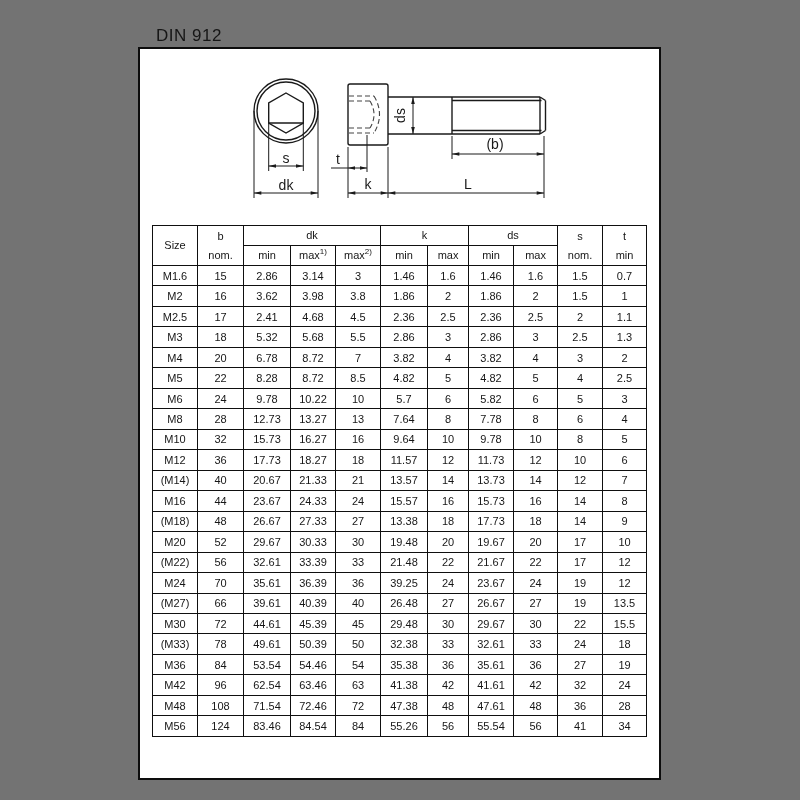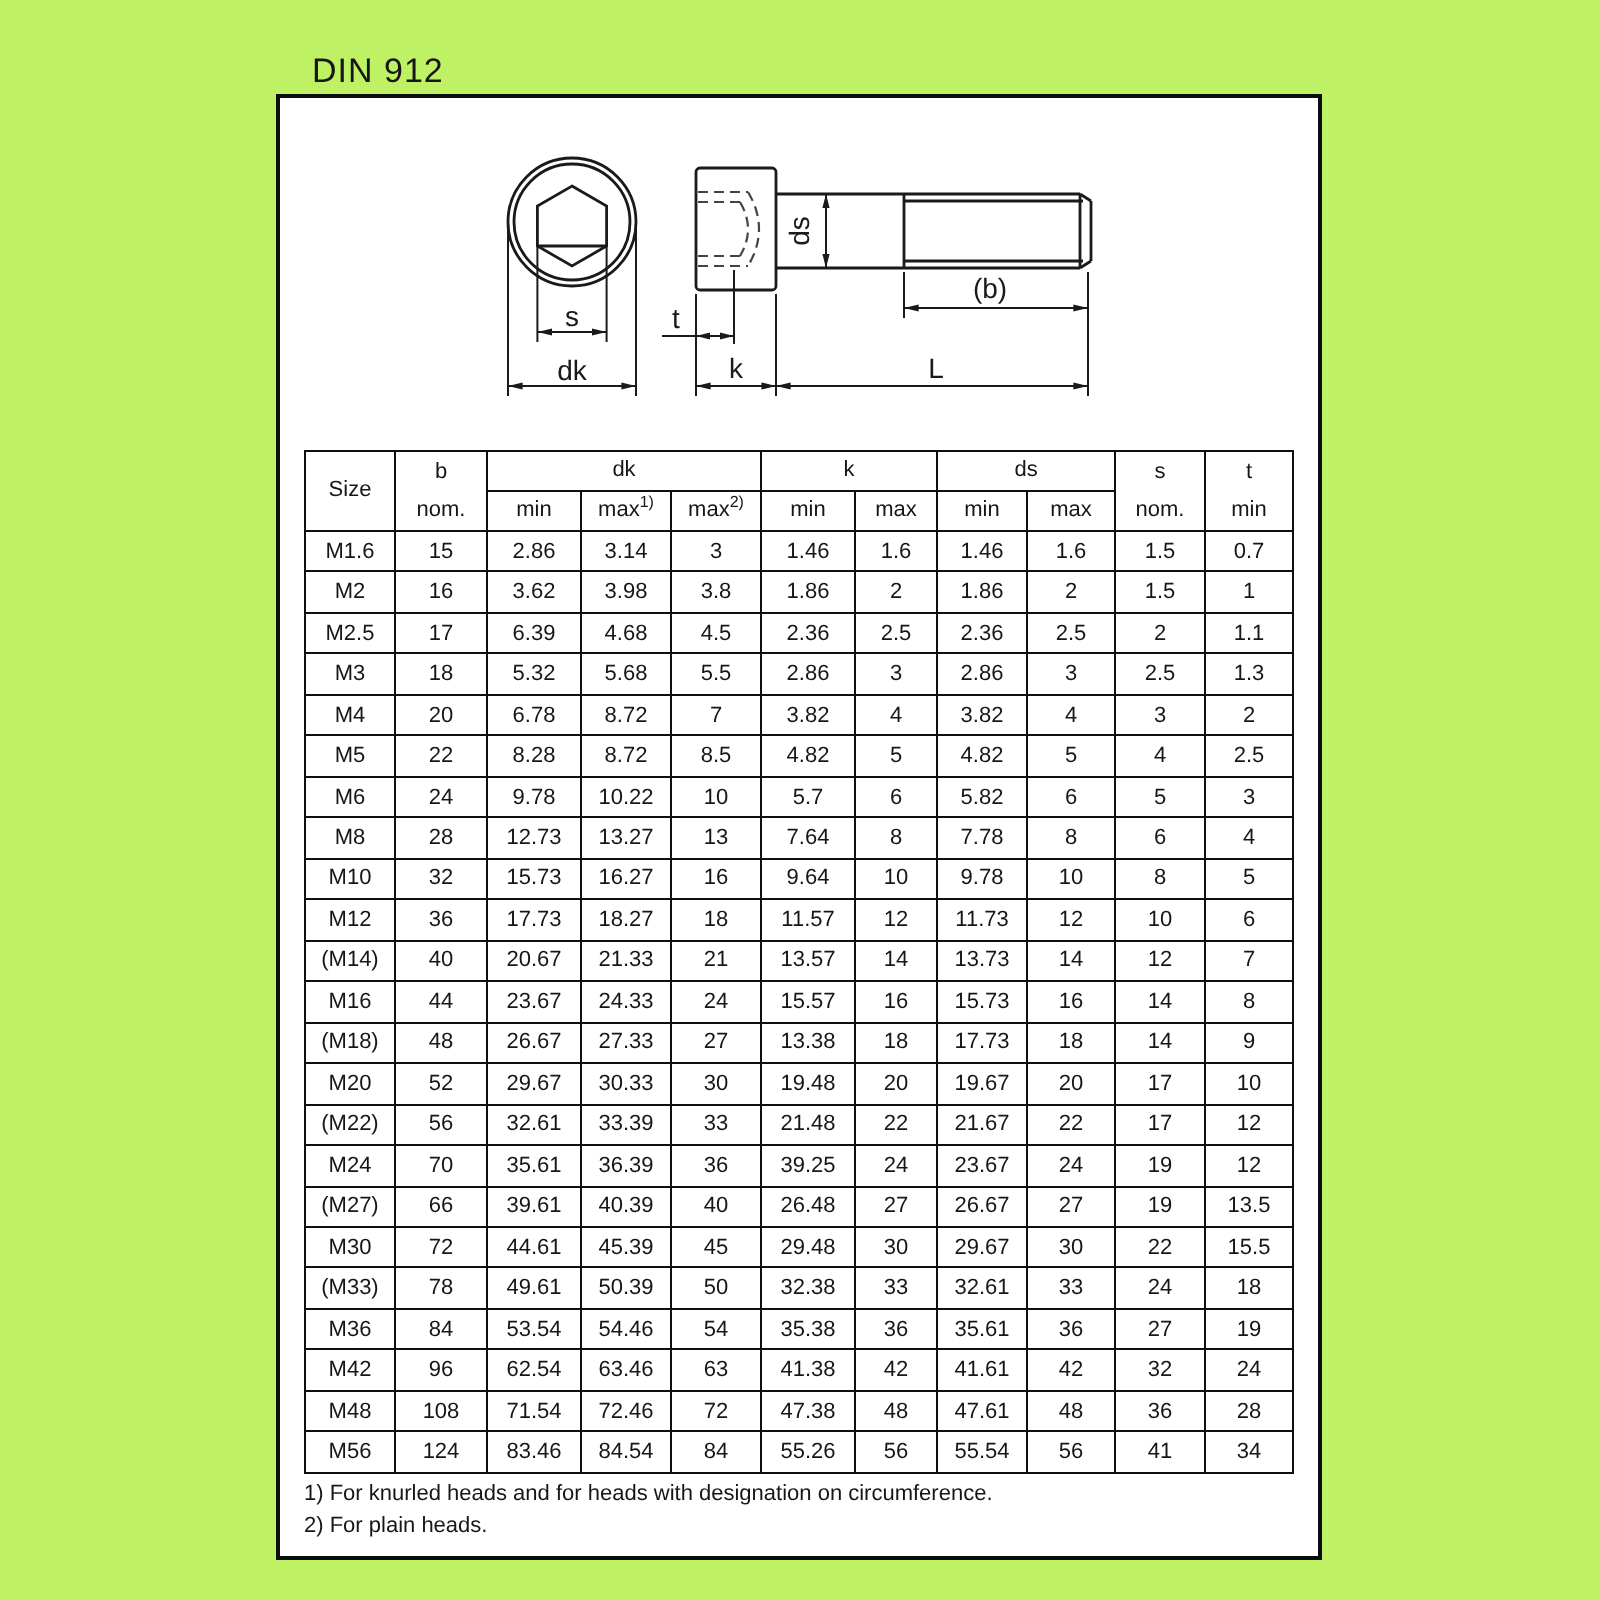--- a/index.html
+++ b/index.html
@@ -1,21 +1,21 @@
 <!DOCTYPE html>
 <html><head>
 <meta charset="utf-8">
 <style>
   * { margin: 0; padding: 0; box-sizing: border-box; }
   html, body { background: #fff; }
   #page {
     position: relative;
     width: 800px;
     height: 800px;
-    background: #bef264;
+    background: #737373;
     font-family: "Liberation Sans", sans-serif;
     color: #111;
     overflow: hidden;
   }
   #title {
     position: absolute;
     left: 156px;
     top: 26px;
     font-size: 17px;
     letter-spacing: 0.5px;
@@ -236,21 +236,21 @@
           <td>1.86</td>
           <td>2</td>
           <td>1.86</td>
           <td>2</td>
           <td>1.5</td>
           <td>1</td>
         </tr>
         <tr>
           <td>M2.5</td>
           <td>17</td>
-          <td>6.39</td>
+          <td>2.41</td>
           <td>4.68</td>
           <td>4.5</td>
           <td>2.36</td>
           <td>2.5</td>
           <td>2.36</td>
           <td>2.5</td>
           <td>2</td>
           <td>1.1</td>
         </tr>
         <tr>
@@ -509,18 +509,14 @@
           <td>55.26</td>
           <td>56</td>
           <td>55.54</td>
           <td>56</td>
           <td>41</td>
           <td>34</td>
         </tr>
       </tbody>
   </table>
 
-  <div id="footnotes">
-    <div>1) For knurled heads and for heads with designation on circumference.</div>
-    <div>2) For plain heads.</div>
-  </div>
 
 </div>
 
 </body></html>

